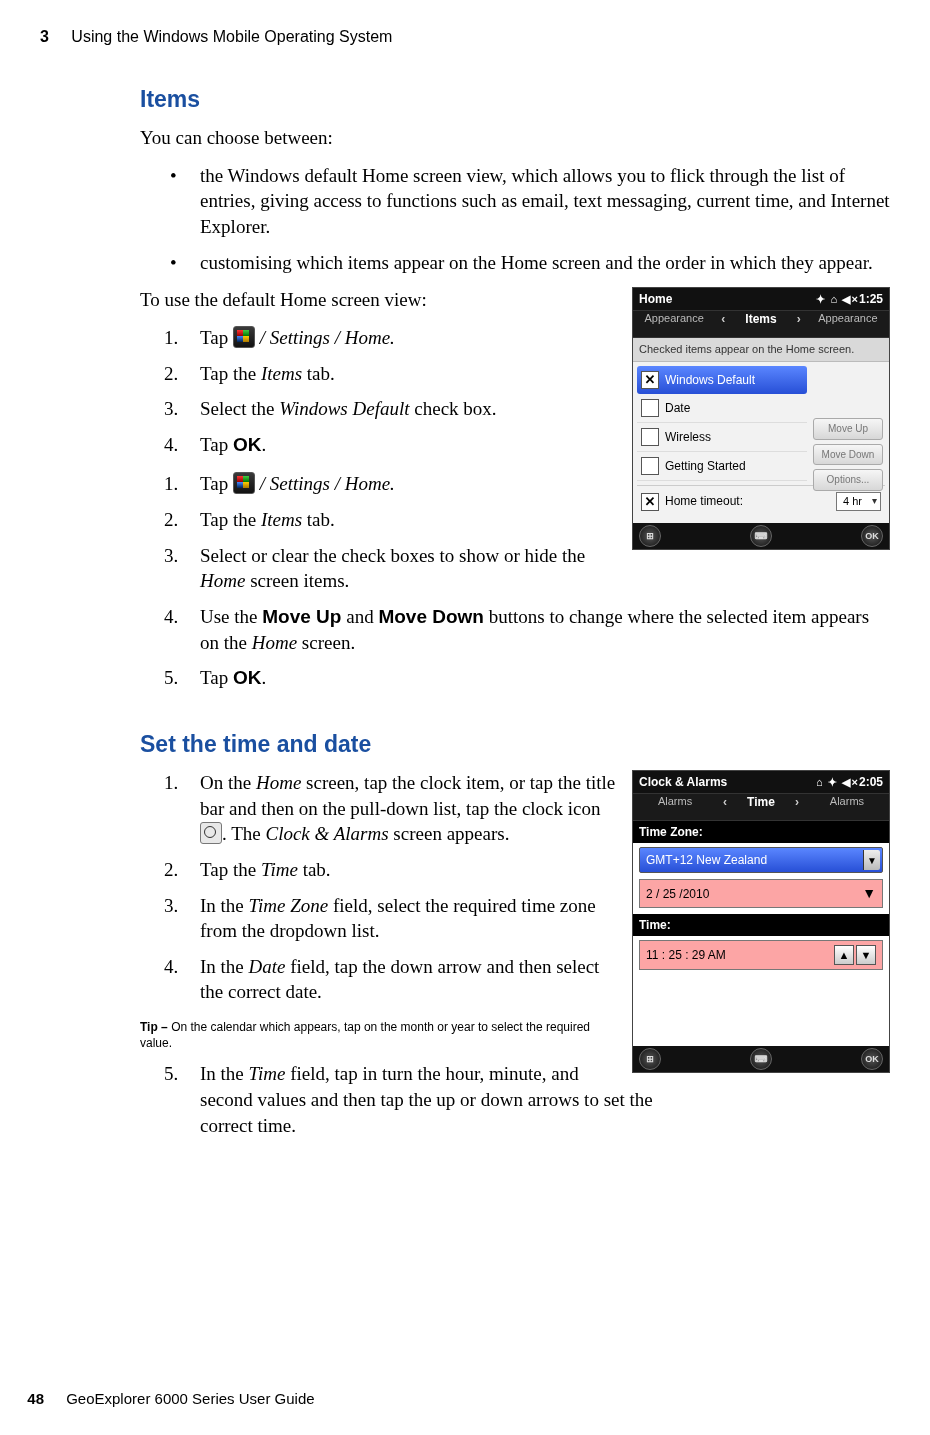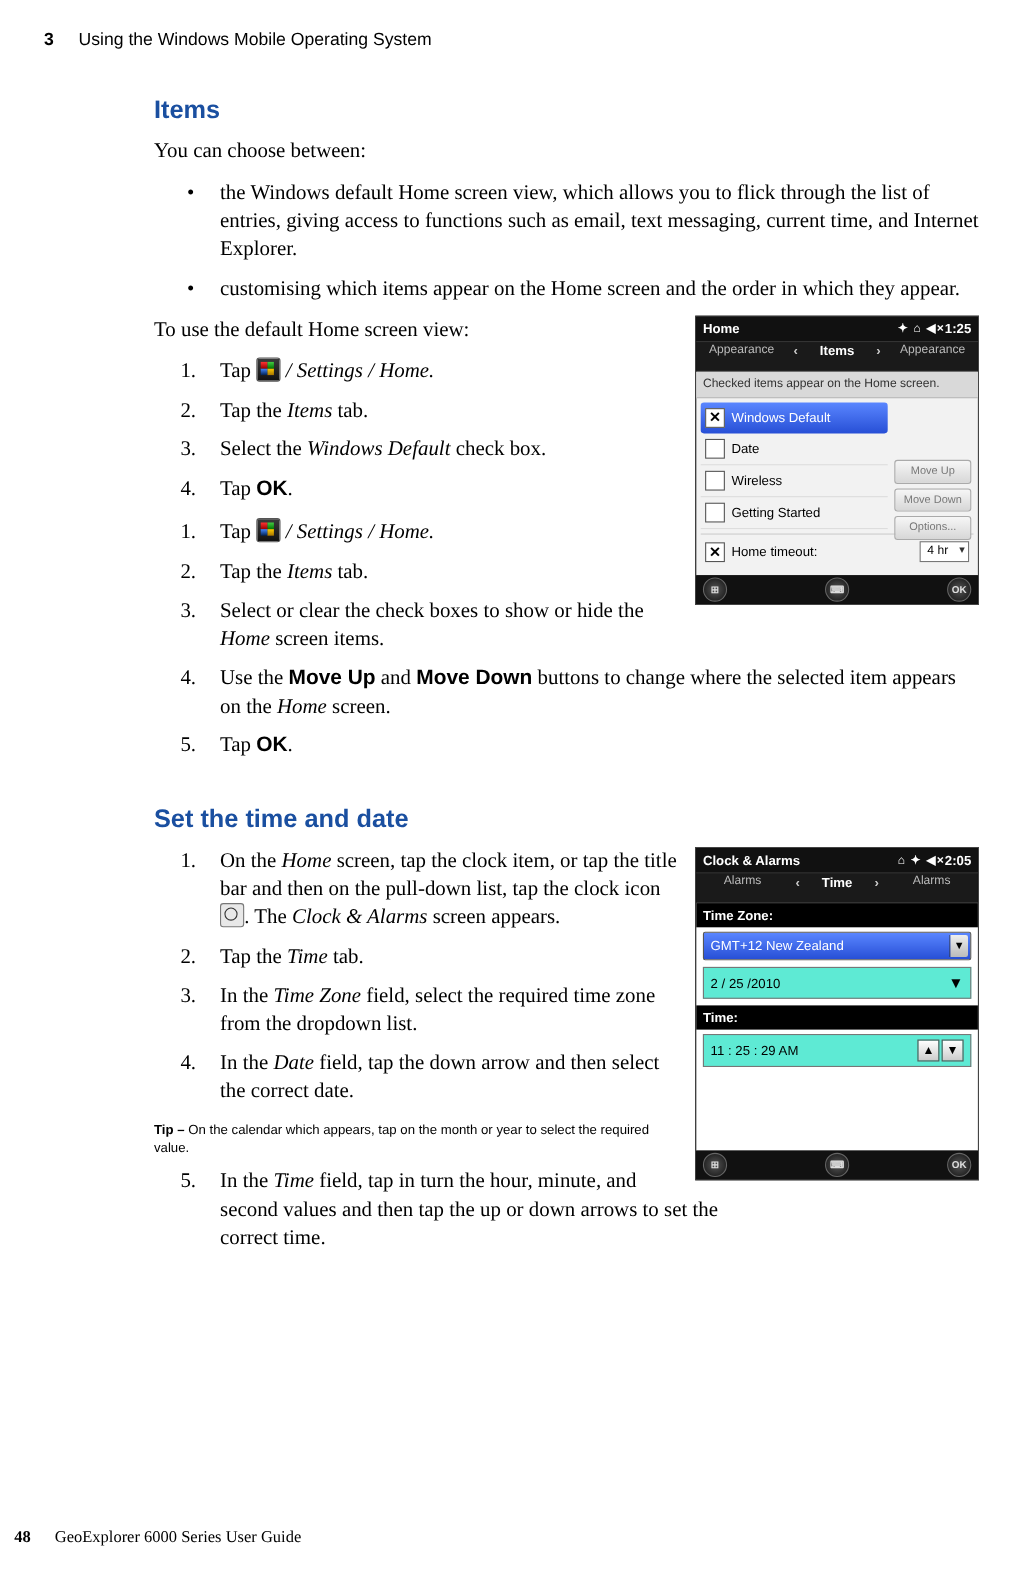--- a/index.html
+++ b/index.html
@@ -125,23 +125,23 @@
     font-size: 12px;
     margin: 6px 0 10px 0;
   }
   .tip .tip-label { font-weight: 800; }
   .float-right {
     float: right;
     margin: 0 0 10px 14px;
   }
   .footer {
     position: absolute;
-    left: 0;
+    left: 16px;
     bottom: 28px;
-    font-family: Liberation Serif, serif;
+    font-family: Liberation Sans, sans-serif;
     font-size: 15px;
   }
   .footer .pg {
     font-weight: 700;
     margin-left: 0px;
     margin-right: 18px;
     display: inline-block;
     width: 28px;
     text-align: right;
   }
@@ -319,21 +319,21 @@
     display: flex;
     align-items: center;
     justify-content: center;
     color: #000;
     font-size: 10px;
     border-radius: 0 2px 2px 0;
   }
   .field-input {
     margin: 4px 6px 6px 6px;
     border: 1px solid #777;
-    background: #5eead4;
+    background: #fca5a5;
     padding: 4px 6px;
     font-size: 12px;
     display: flex;
     align-items: center;
     gap: 6px;
     position: relative;
   }
   .field-input .drop-black {
     margin-left: auto;
     font-size: 14px;

